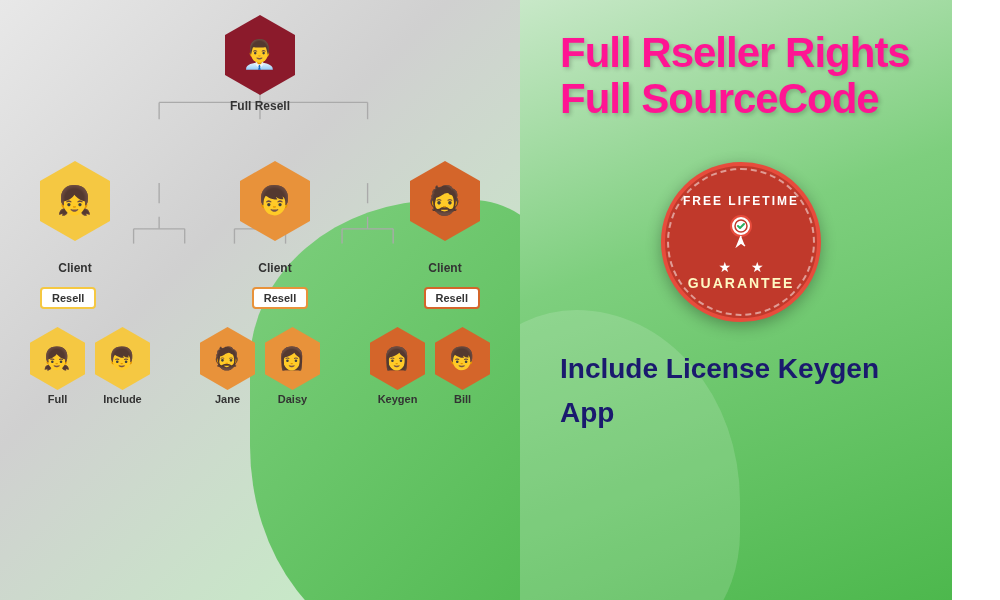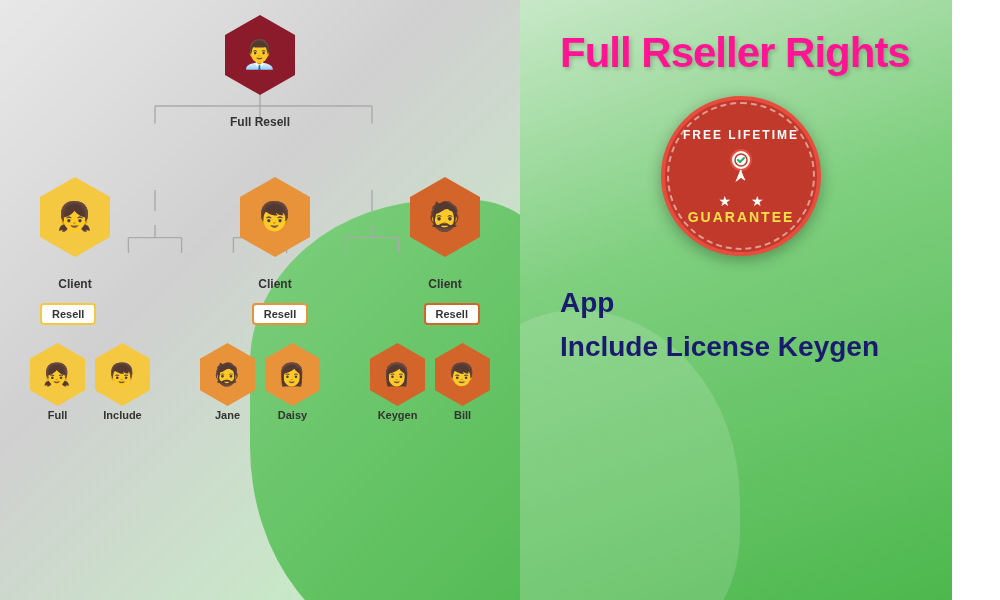--- a/index.html
+++ b/index.html
@@ -124,21 +124,21 @@
     }
     .badge-stars {
       display: flex;
       gap: 20px;
       color: white;
       font-size: 14px;
     }
     .badge-text-bottom {
       font-size: 14px;
       font-weight: 900;
-      color: #fde047;
+      color: #fef9c3;
       letter-spacing: 2px;
       text-transform: uppercase;
     }
 
     .include-text {
       font-size: 28px;
       font-weight: 900;
       color: #1a1a6e;
       z-index: 1;
       line-height: 1.2;
@@ -288,21 +288,21 @@
         <line x1="352" y1="318" x2="428" y2="318" stroke="#aaa" stroke-width="2"></line>
         <line x1="352" y1="318" x2="352" y2="340" stroke="#aaa" stroke-width="2"></line>
         <line x1="428" y1="318" x2="428" y2="340" stroke="#aaa" stroke-width="2"></line>
       </svg>
 
       <div class="level0" style="position:relative; z-index:2;">
         <div class="hexagon">
           <div class="hex-bg dark-red">
             <span class="avatar-in-hex">👨‍💼</span>
           </div>
-          <div class="hex-label" style="color:#333; margin-top:20px;">Full Resell</div>
+          <div class="hex-label" style="color:#333; margin-top:4px;">Full Resell</div>
         </div>
       </div>
 
       <div style="display:flex; justify-content:space-between; padding:0 10px; margin-top:48px; position:relative; z-index:2;">
 
         <div style="display:flex; flex-direction:column; align-items:center;">
           <div class="hex-bg yellow">
             <span class="avatar-in-hex">👧</span>
           </div>
           <div class="hex-label">Client</div>
@@ -379,38 +379,39 @@
       </div>
 
     </div>
   </div>
 
   <div class="right-panel">
     <div class="right-blob"></div>
 
     <div class="right-panel-content">
       <div class="title-line1">Full Rseller Rights</div>
+      <div class="title-line2">Full SourceCode</div>
 
       <div class="badge-row">
         <div class="guarantee-badge">
           <div class="badge-text-top">FREE LIFETIME</div>
           <div class="badge-icon">
             <svg width="36" height="36" viewBox="0 0 36 36">
               <circle cx="18" cy="14" r="10" fill="white" stroke="#e74c3c" stroke-width="2"></circle>
               <polyline points="18,24 14,34 18,31 22,34" fill="white" stroke="white" stroke-width="1.5"></polyline>
               <circle cx="18" cy="14" r="6" fill="none" stroke="#c0392b" stroke-width="1.5"></circle>
               <path d="M15,14 L17,16 L21,12" stroke="#27ae60" stroke-width="2" fill="none" stroke-linecap="round" stroke-linejoin="round"></path>
             </svg>
           </div>
           <div class="badge-stars">
             <span>★</span>
             <span>★</span>
           </div>
           <div class="badge-text-bottom">GUARANTEE</div>
         </div>
       </div>
 
+      <div class="include-text">Include License Keygen</div>
       <div class="include-text">App</div>
-      <div class="include-text">Include License Keygen</div>
     </div>
   </div>
 
 </div>
 
 </body></html>

